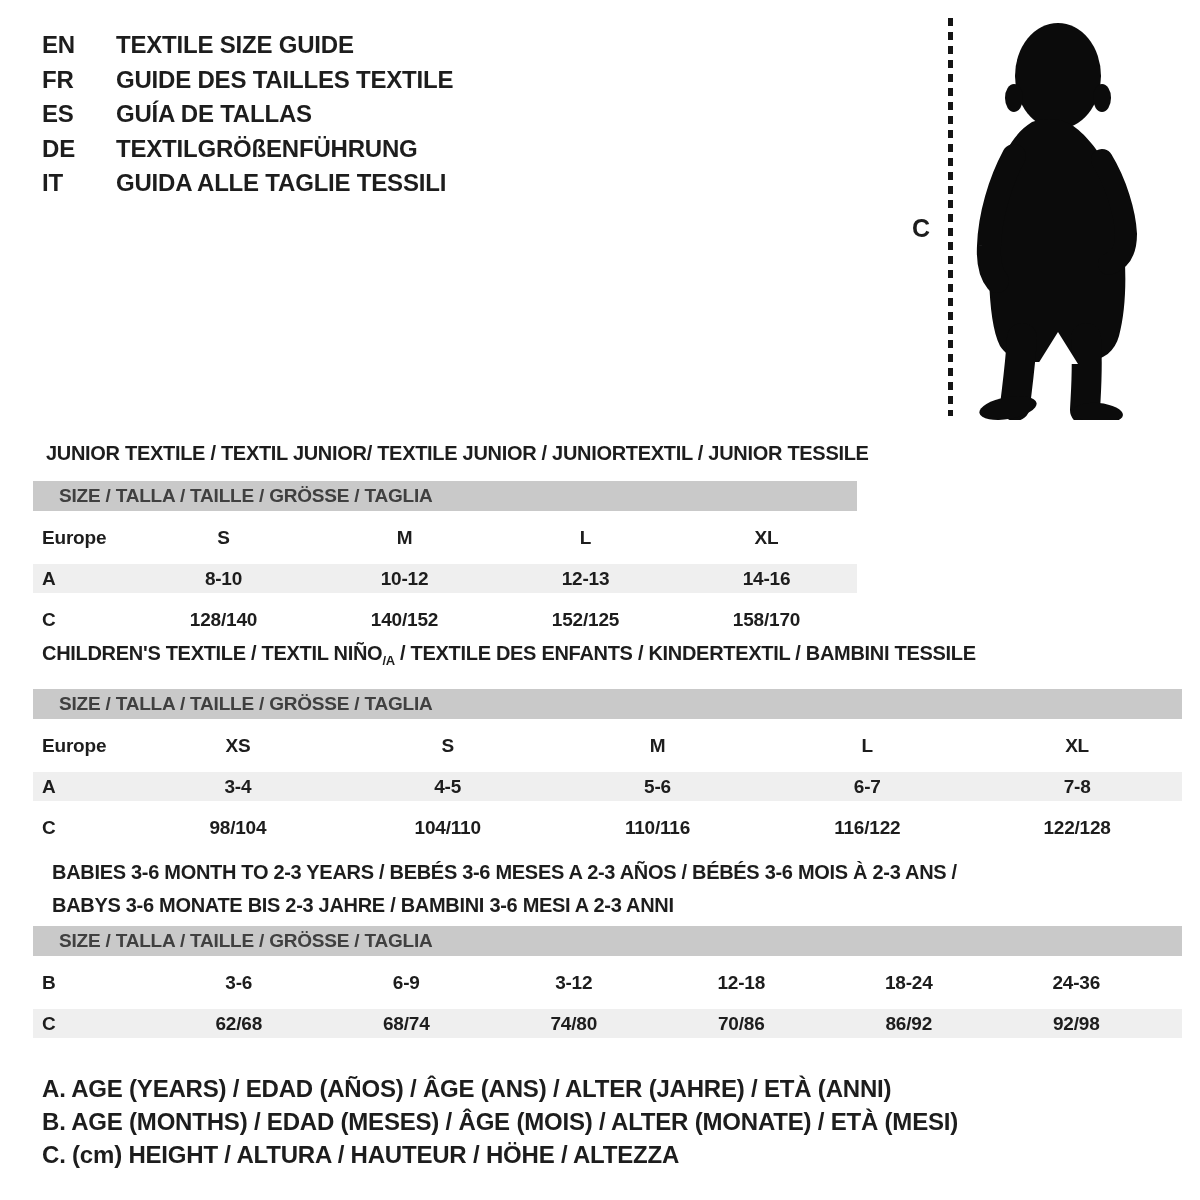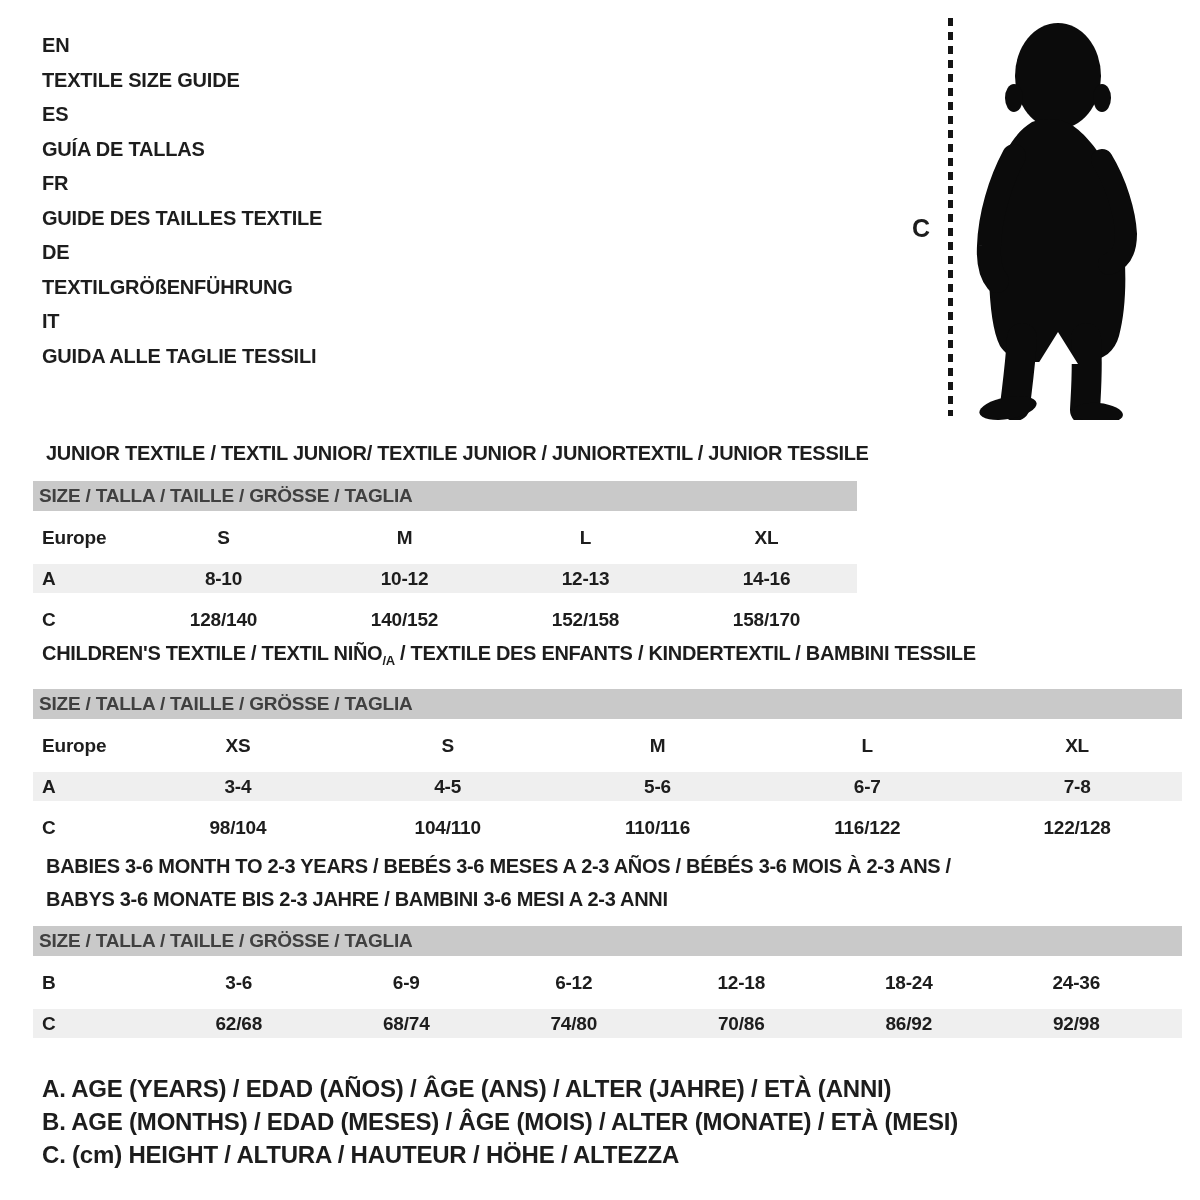--- a/index.html
+++ b/index.html
@@ -9,37 +9,37 @@
     font-family:"Liberation Sans", sans-serif;
     font-weight:bold;
     color:#1d1d1d;
     position:relative;
     overflow:hidden;
   }
   .abs { position:absolute; }
 
   
   .lang-header { left:42px; top:28px; }
-  .lang-row { display:flex; font-size:20px; line-height:34.5px; letter-spacing:-0.2px;flex-direction:column; }
+  .lang-row { display:flex; font-size:24px; line-height:34.5px; letter-spacing:-0.2px; }
   .lang-code { width:74px; }
 
   
   .dash-line {
     left:948px; top:18px; width:5px; height:398px;
     background:repeating-linear-gradient(to bottom, #141414 0 8px, transparent 8px 14px);
   }
   .c-label { left:908px; top:214px; width:26px; text-align:center; font-size:25px; }
   .baby-svg { left:958px; top:20px; }
 
   
   .sec-title { font-size:20px; letter-spacing:-0.3px; white-space:nowrap; }
   .sec-title .sub { font-size:13px; vertical-align:sub; }
   .tbl-head {
     height:30px; background:#c9c9c9; color:#404040;
-    font-size:19px; line-height:30px; padding-left:6px;
+    font-size:19px; line-height:30px; padding-left:26px;
     letter-spacing:-0.2px;
   }
   .row {
     display:flex; height:29px; margin-top:12px; align-items:center;
     font-size:19px; letter-spacing:-0.2px;
   }
   .row .label { width:100px; padding-left:9px; box-sizing:border-box; flex:none; }
   .row .cell { flex:1; text-align:center; }
   .row.alt { background:#efefef; }
 
@@ -57,26 +57,26 @@
 </style>
 </head>
 <body>
 
 <header class="abs lang-header">
   <div class="lang-row">
     <span class="lang-code">EN</span>
     <span class="lang-title">TEXTILE SIZE GUIDE</span>
   </div>
   <div class="lang-row">
+    <span class="lang-code">FR</span>
+    <span class="lang-title">GUIDE DES TAILLES TEXTILE</span>
+  </div>
+  <div class="lang-row">
     <span class="lang-code">ES</span>
     <span class="lang-title">GUÍA DE TALLAS</span>
-  </div>
-  <div class="lang-row">
-    <span class="lang-code">FR</span>
-    <span class="lang-title">GUIDE DES TAILLES TEXTILE</span>
   </div>
   <div class="lang-row">
     <span class="lang-code">DE</span>
     <span class="lang-title">TEXTILGRÖßENFÜHRUNG</span>
   </div>
   <div class="lang-row">
     <span class="lang-code">IT</span>
     <span class="lang-title">GUIDA ALLE TAGLIE TESSILI</span>
   </div>
 </header>
@@ -113,21 +113,21 @@
     <div class="label">A</div>
     <div class="cell">8-10</div>
     <div class="cell">10-12</div>
     <div class="cell">12-13</div>
     <div class="cell">14-16</div>
   </div>
   <div class="row">
     <div class="label">C</div>
     <div class="cell">128/140</div>
     <div class="cell">140/152</div>
-    <div class="cell">152/158</div>
+    <div class="cell">152/125</div>
     <div class="cell">158/170</div>
   </div>
 </section>
 
 <h2 class="abs sec-title title-children" style="margin:0;">
   <span>CHILDREN'S TEXTILE / TEXTIL NIÑO</span><span class="sub">/A</span><span> / TEXTILE DES ENFANTS / KINDERTEXTIL / BAMBINI TESSILE</span>
 </h2>
 <section class="abs tbl-children">
   <div class="tbl-head">SIZE / TALLA / TAILLE / GRÖSSE / TAGLIA</div>
   <div class="row">
@@ -149,31 +149,31 @@
   <div class="row">
     <div class="label">C</div>
     <div class="cell">98/104</div>
     <div class="cell">104/110</div>
     <div class="cell">110/116</div>
     <div class="cell">116/122</div>
     <div class="cell">122/128</div>
   </div>
 </section>
 
-<h2 class="abs sec-title title-babies" style="margin:4px;">
+<h2 class="abs sec-title title-babies" style="margin:10px;">
   <span style="display:block;">BABIES 3-6 MONTH TO 2-3 YEARS / BEBÉS 3-6 MESES A 2-3 AÑOS / BÉBÉS 3-6 MOIS À 2-3 ANS /</span>
   <span style="display:block;">BABYS 3-6 MONATE BIS 2-3 JAHRE / BAMBINI 3-6 MESI A 2-3 ANNI</span>
 </h2>
 <section class="abs tbl-babies sec-babies-tbl">
   <div class="tbl-head">SIZE / TALLA / TAILLE / GRÖSSE / TAGLIA</div>
   <div class="row">
     <div class="label">B</div>
     <div class="cell">3-6</div>
     <div class="cell">6-9</div>
-    <div class="cell">6-12</div>
+    <div class="cell">3-12</div>
     <div class="cell">12-18</div>
     <div class="cell">18-24</div>
     <div class="cell">24-36</div>
   </div>
   <div class="row alt">
     <div class="label">C</div>
     <div class="cell">62/68</div>
     <div class="cell">68/74</div>
     <div class="cell">74/80</div>
     <div class="cell">70/86</div>

